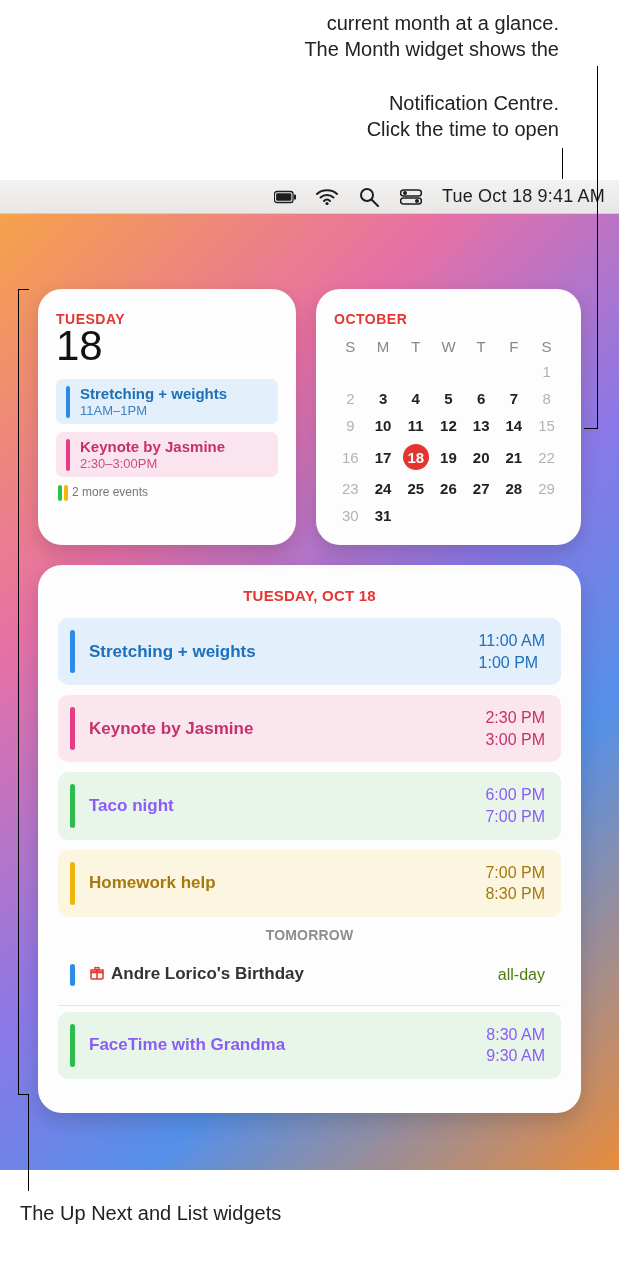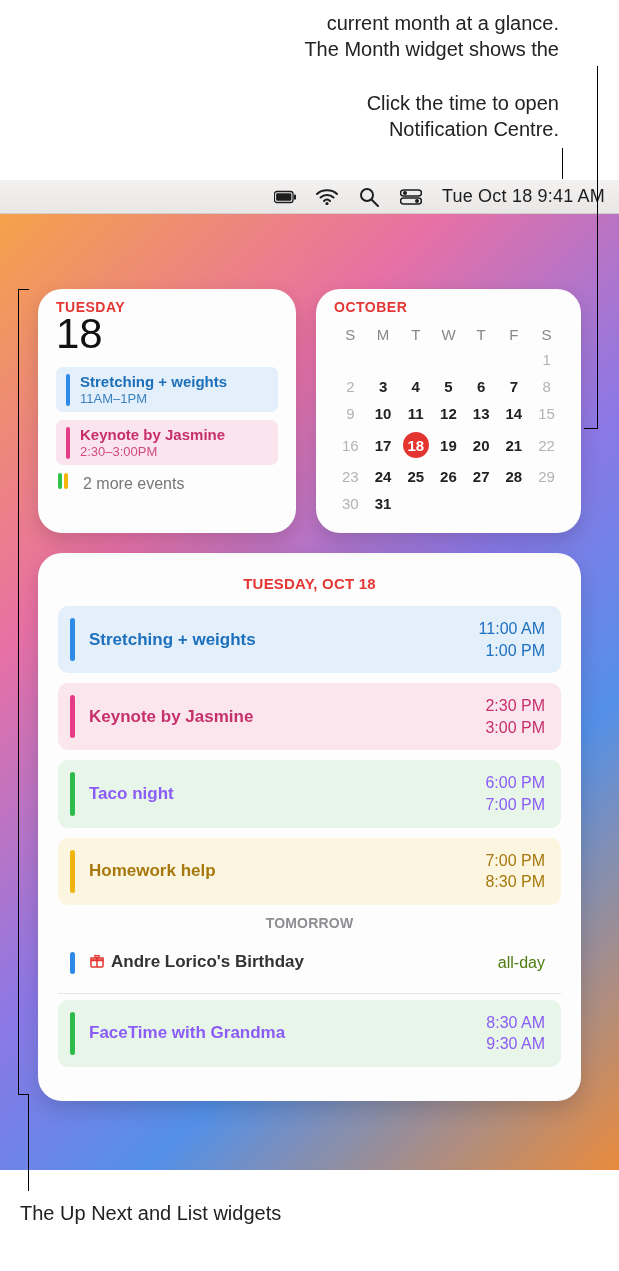--- a/index.html
+++ b/index.html
@@ -41,21 +41,21 @@
   .widget-area {
     position:absolute;
     left:38px; right:38px;
     top:75px;
   }
   .row1 { display:flex; gap:20px; }
   .widget {
     background:#fdfdfd;
     border-radius:24px;
     box-shadow: 0 8px 20px rgba(0,0,0,0.15);
-    padding:10px 18px 16px 18px;
+    padding:22px 18px 16px 18px;
   }
   .upnext-small { flex:0 0 258px; min-width:258px; }
   .month-widget { flex:1; }
 
   
   .upnext-small .dow { color:#e43735; text-transform:uppercase; font-weight:700; font-size:14px; letter-spacing:.5px; }
   .upnext-small .daynum { font-size:42px; font-weight:400; line-height:1; margin-top:-2px; margin-bottom:12px;}
   .mini-event {
     display:flex; align-items:center;
     border-radius:7px;
@@ -64,21 +64,21 @@
     font-size:15px;
   }
   .mini-event .bar { width:4px; height:32px; border-radius:3px; margin-right:10px; flex:0 0 4px;}
   .mini-event .txt { display:flex; flex-direction:column; }
   .mini-event .ttl { font-weight:700; }
   .mini-event .tim { font-size:13px; opacity:.85; margin-top:1px;}
   .mini-blue { background:#e3effa; color:#1d6fb8; }
   .mini-blue .bar{ background:#2d8ae6;}
   .mini-pink { background:#fae5ee; color:#c72e6d; }
   .mini-pink .bar{ background:#e63c87;}
-  .more-row { display:flex; align-items:flex-end; gap:13px; font-size:16px; color:#777; margin-top:4px; padding-left:2px;}
+  .more-row { display:flex; align-items:flex-start; gap:2px; font-size:12px; color:#777; margin-top:4px; padding-left:2px;}
   .more-row .dots span{ display:inline-block; width:4px; height:16px; border-radius:2px; margin-right:2px;}
   .more-row .dots span:nth-child(1){background:#31c24a;}
   .more-row .dots span:nth-child(2){background:#f5b60c;}
 
   
   .month-widget .mtitle { color:#e43735; font-weight:700; font-size:14px; letter-spacing:.5px; text-transform:uppercase; margin-bottom:8px;}
   .month-grid { width:100%; border-collapse:collapse; font-size:15px; }
   .month-grid th { color:#888; font-weight:400; padding:3px 0; width:14.28%; }
   .month-grid td { text-align:center; padding:5px 0; font-weight:600; color:#222;}
   .month-grid td.dim { color:#b3b3b3; font-weight:500;}
@@ -92,21 +92,21 @@
   .list-widget .sec-title.small { color:#8e8e92; font-size:14px; margin-top:8px; margin-bottom:12px;}
   .evcard {
     display:flex; align-items:stretch;
     border-radius:10px;
     padding:12px 16px 12px 12px;
     margin-bottom:10px;
     min-height:58px;
   }
   .evcard .bar { width:5px; border-radius:3px; margin-right:14px;}
   .evcard .lbl { flex:1; font-weight:700; font-size:17px; align-self:center;}
-  .evcard .times { font-size:16px; text-align:right; line-height:1.35; align-self:center;}
+  .evcard .times { font-size:16px; text-align:left; line-height:1.35; align-self:center;}
   .ev-blue  { background:#e3effa; color:#1d70bd;} .ev-blue .bar{background:#2d8ae6;}
   .ev-pink  { background:#fbe6ee; color:#c6306b;} .ev-pink .bar{background:#e63c87;}
   .ev-green { background:#e7f6e9; color:#8b5cf6;} .ev-green .bar{background:#2dbb4b;}
   .ev-yellow{ background:#fcf5e0; color:#a6780d;margin-top:8px;} .ev-yellow .bar{background:#f0b40e;}
   .ev-plain { background:transparent; color:#333;} .ev-plain .bar{background:#2d8ae6;}
   .ev-plain .lbl { font-weight:700;}
   .ev-plain .times { color:#4d7c0f;}
   .hr { border:none; border-top:1px solid #e6e6e8; margin:6px 0 6px 0;}
   .gift { color:#e4342f; margin-right:6px; font-size:16px; display:inline-block; vertical-align:middle;}
 
@@ -123,22 +123,22 @@
 
 </style>
 </head>
 <body>
 
 <div class="callout" style="top:10px; right:60px; text-align:right;">
   <div>current month at a glance.</div>
   <div>The Month widget shows the</div>
 </div>
 <div class="callout" style="top:90px; right:60px; text-align:right;">
+  <div>Notification Centre.</div>
   <div>Click the time to open</div>
-  <div>Notification Centre.</div>
 </div>
 <div class="leader" style="top:148px; right:56px; width:1px; height:31px;"></div>
 
 <div class="menubar" style="top:180px;">
   <span class="icon">
     <svg width="26" height="14" viewBox="0 0 26 14">
         <rect x="0.5" y="0.5" width="22" height="13" rx="3" ry="3" fill="none" stroke="#1d1d1f" stroke-width="1.5"></rect>
         <rect x="2.5" y="2.5" width="18" height="9" rx="1.5" fill="#1d1d1f"></rect>
         <rect x="23.5" y="4" width="2.5" height="6" rx="1" fill="#1d1d1f"></rect>
       </svg>

